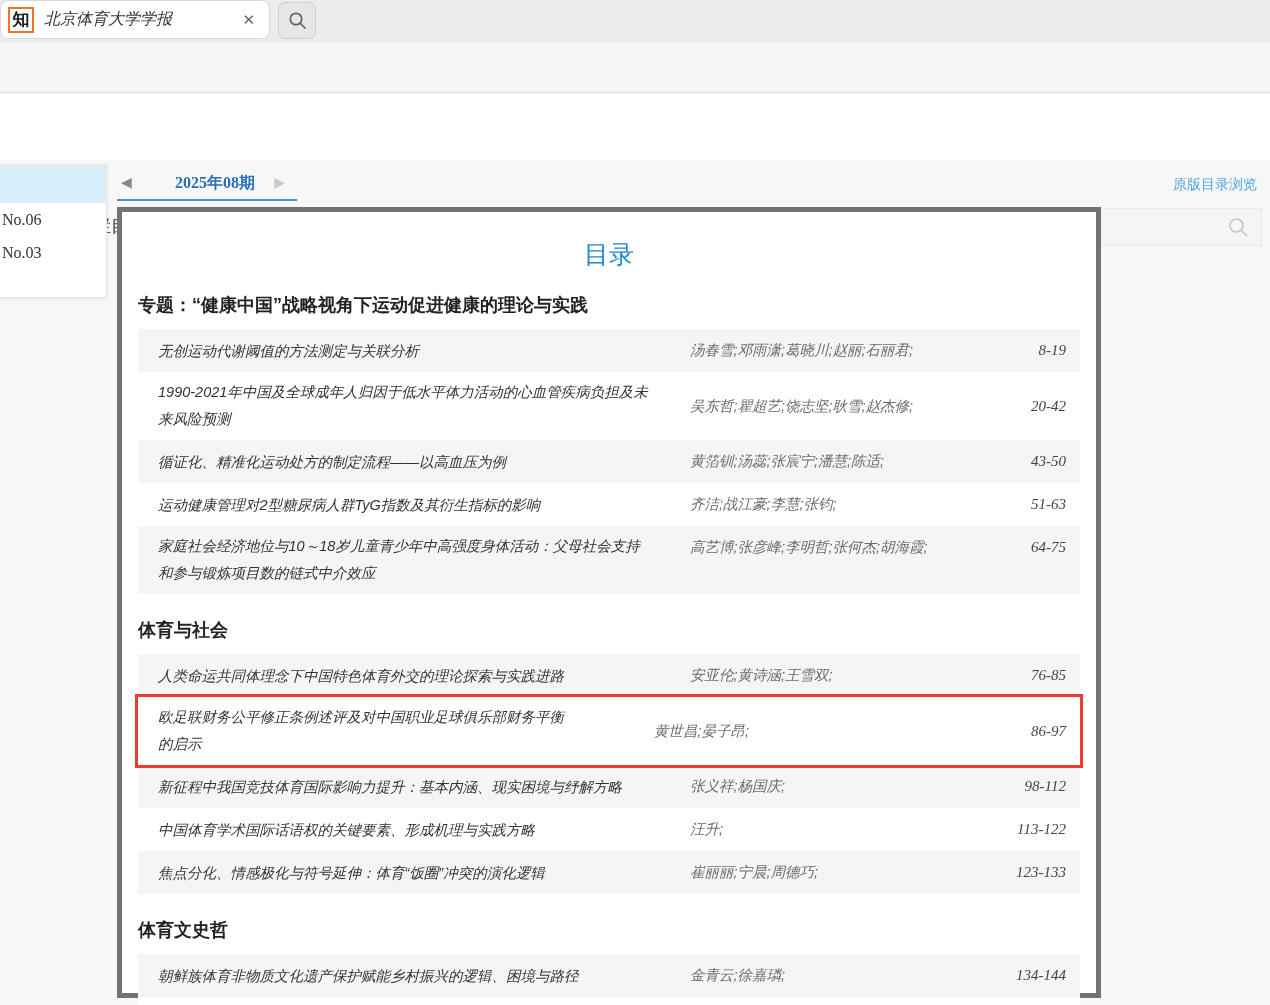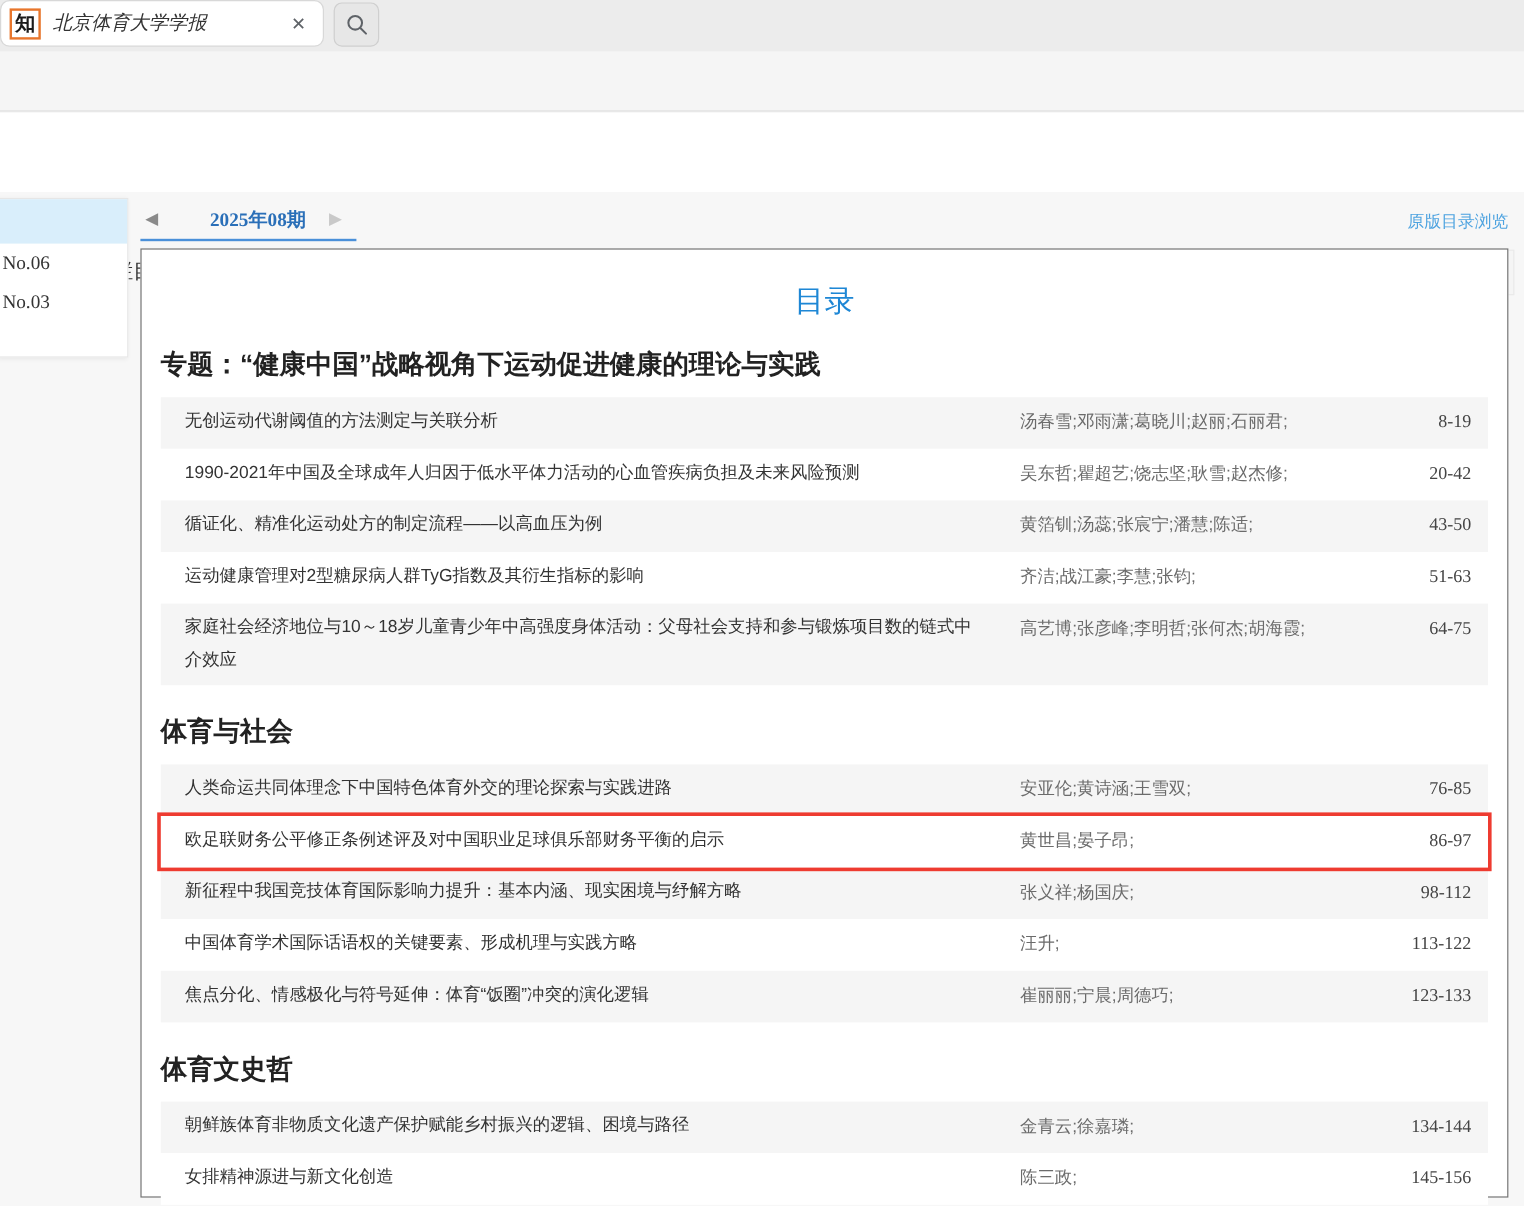--- a/index.html
+++ b/index.html
@@ -53,29 +53,29 @@
   .issuebar .underline { position:absolute; left:0; bottom:0; width:100%; height:2px; background:#4a90d9; }
   .arrow { position:absolute; top:8px; font-size:14px; cursor:pointer; }
   .arrow.left { left:4px; color:#8a8a8a; }
   .arrow.right { right:12px; color:#c9c9c9; }
   .issue-label { position:absolute; left:16px; right:0; top:7px; text-align:center;
     font-family:"Liberation Serif", serif; font-weight:bold; font-size:16px; color:#2a6fb8; cursor:pointer; }
   .orig-link { position:absolute; right:13px; top:176px; font-size:14px; font-weight:normal;
     color:#4da3e0; cursor:pointer; }
 
   
-  .panel { position:absolute; left:117px; top:207px; width:1140px; height:791px;
-    background:#fff; border:1px solid #737373; }
+  .panel { position:absolute; left:117px; top:207px; width:984px; height:791px;
+    background:#fff; border:5px solid #737373; }
   .toc-title { margin-top:26px; text-align:center; font-size:25px; color:#1e87d5; font-weight:400; }
   .toc-wrap { padding:0 16px; }
-  .sec-title { font-size:22px; font-weight:bold; color:#222; margin:24px 0 12px 0; }
+  .sec-title { font-size:18px; font-weight:bold; color:#222; margin:24px 0 12px 0; }
   .toc-wrap .sec-title:first-child { margin-top:22px; }
-  .row { display:flex; align-items:flex-start; min-height:43px; padding:7px 0; background:#fff; position:relative; }
+  .row { display:flex; align-items:flex-end; min-height:43px; padding:7px 0; background:#fff; position:relative;font-style:italic; }
   .row.alt { background:#f5f5f5; }
-  .row.hl { box-shadow:0 0 0 3px #ee3b30; z-index:1; }
+  .row.hl { box-shadow:0 0 0 3px #ee3b30; z-index:1;gap:36px; }
   .row .t { flex:1; padding-left:20px; padding-right:40px; font-size:14.5px; color:#333;
     line-height:27px; cursor:pointer; }
   .row .a { width:278px; flex:0 0 auto; font-size:14.5px; color:#6b6b6b; cursor:pointer;
     align-self:flex-start; line-height:27px; padding-top:1px; }
   .row.single .a { align-self:center; padding-top:0; }
   .row .p { width:112px; flex:0 0 auto; text-align:right; padding-right:14px;
     font-family:"Liberation Serif", serif; font-size:15px; color:#444;
     align-self:flex-start; line-height:27px; padding-top:1px; }
   .row.single .p { align-self:center; padding-top:0; }
 

